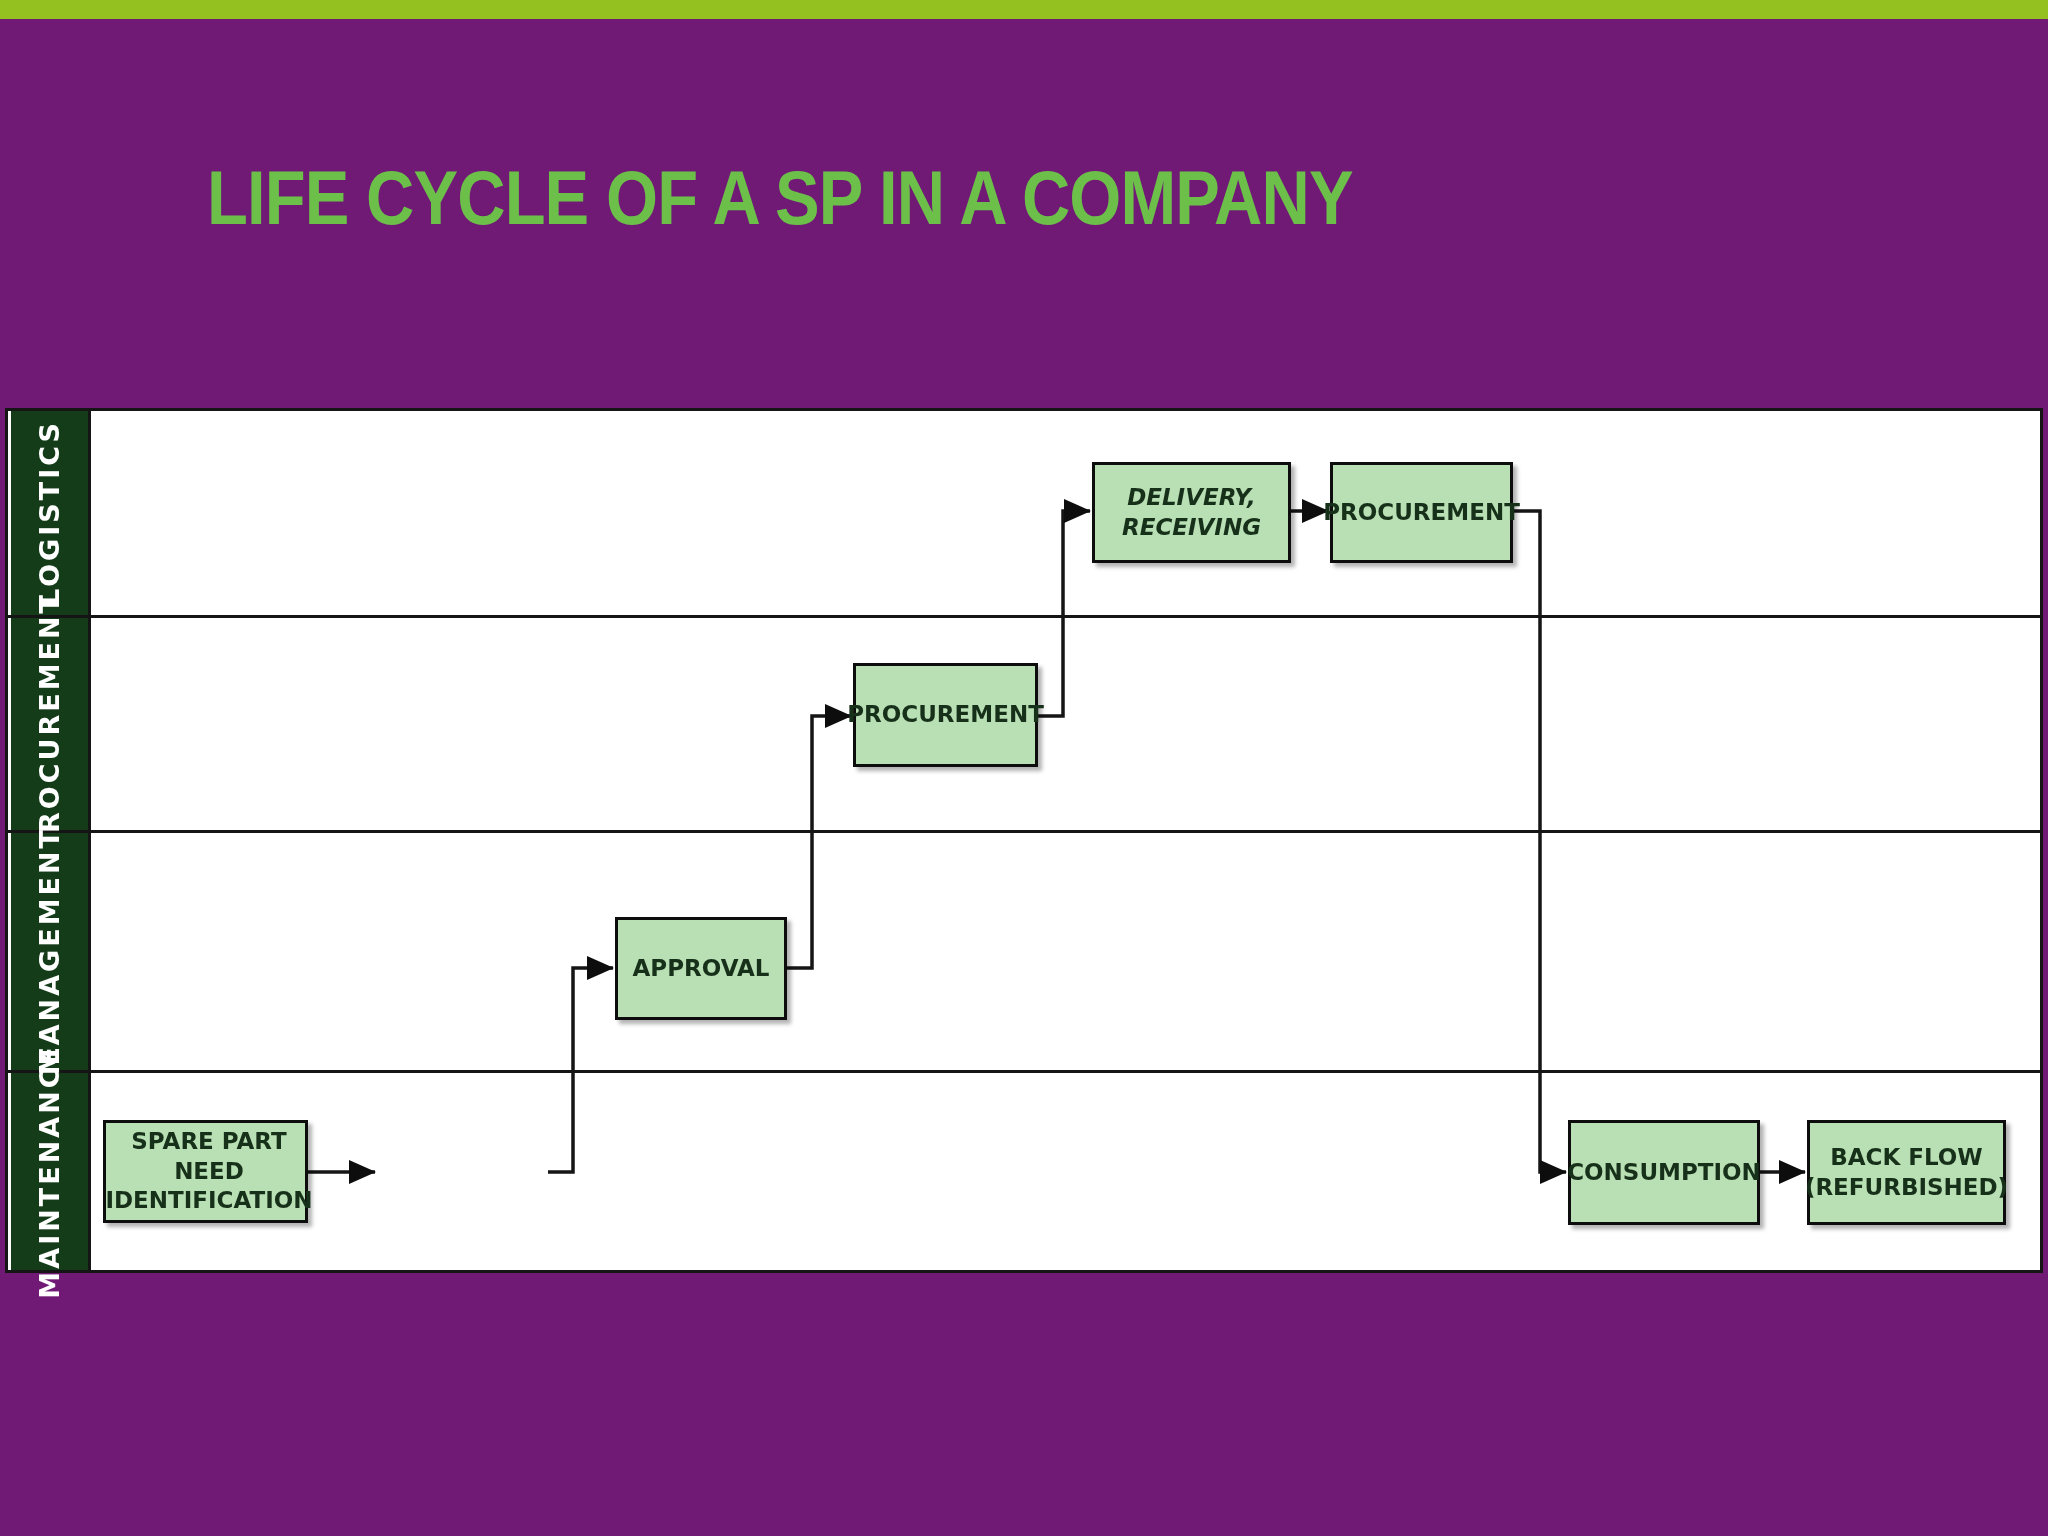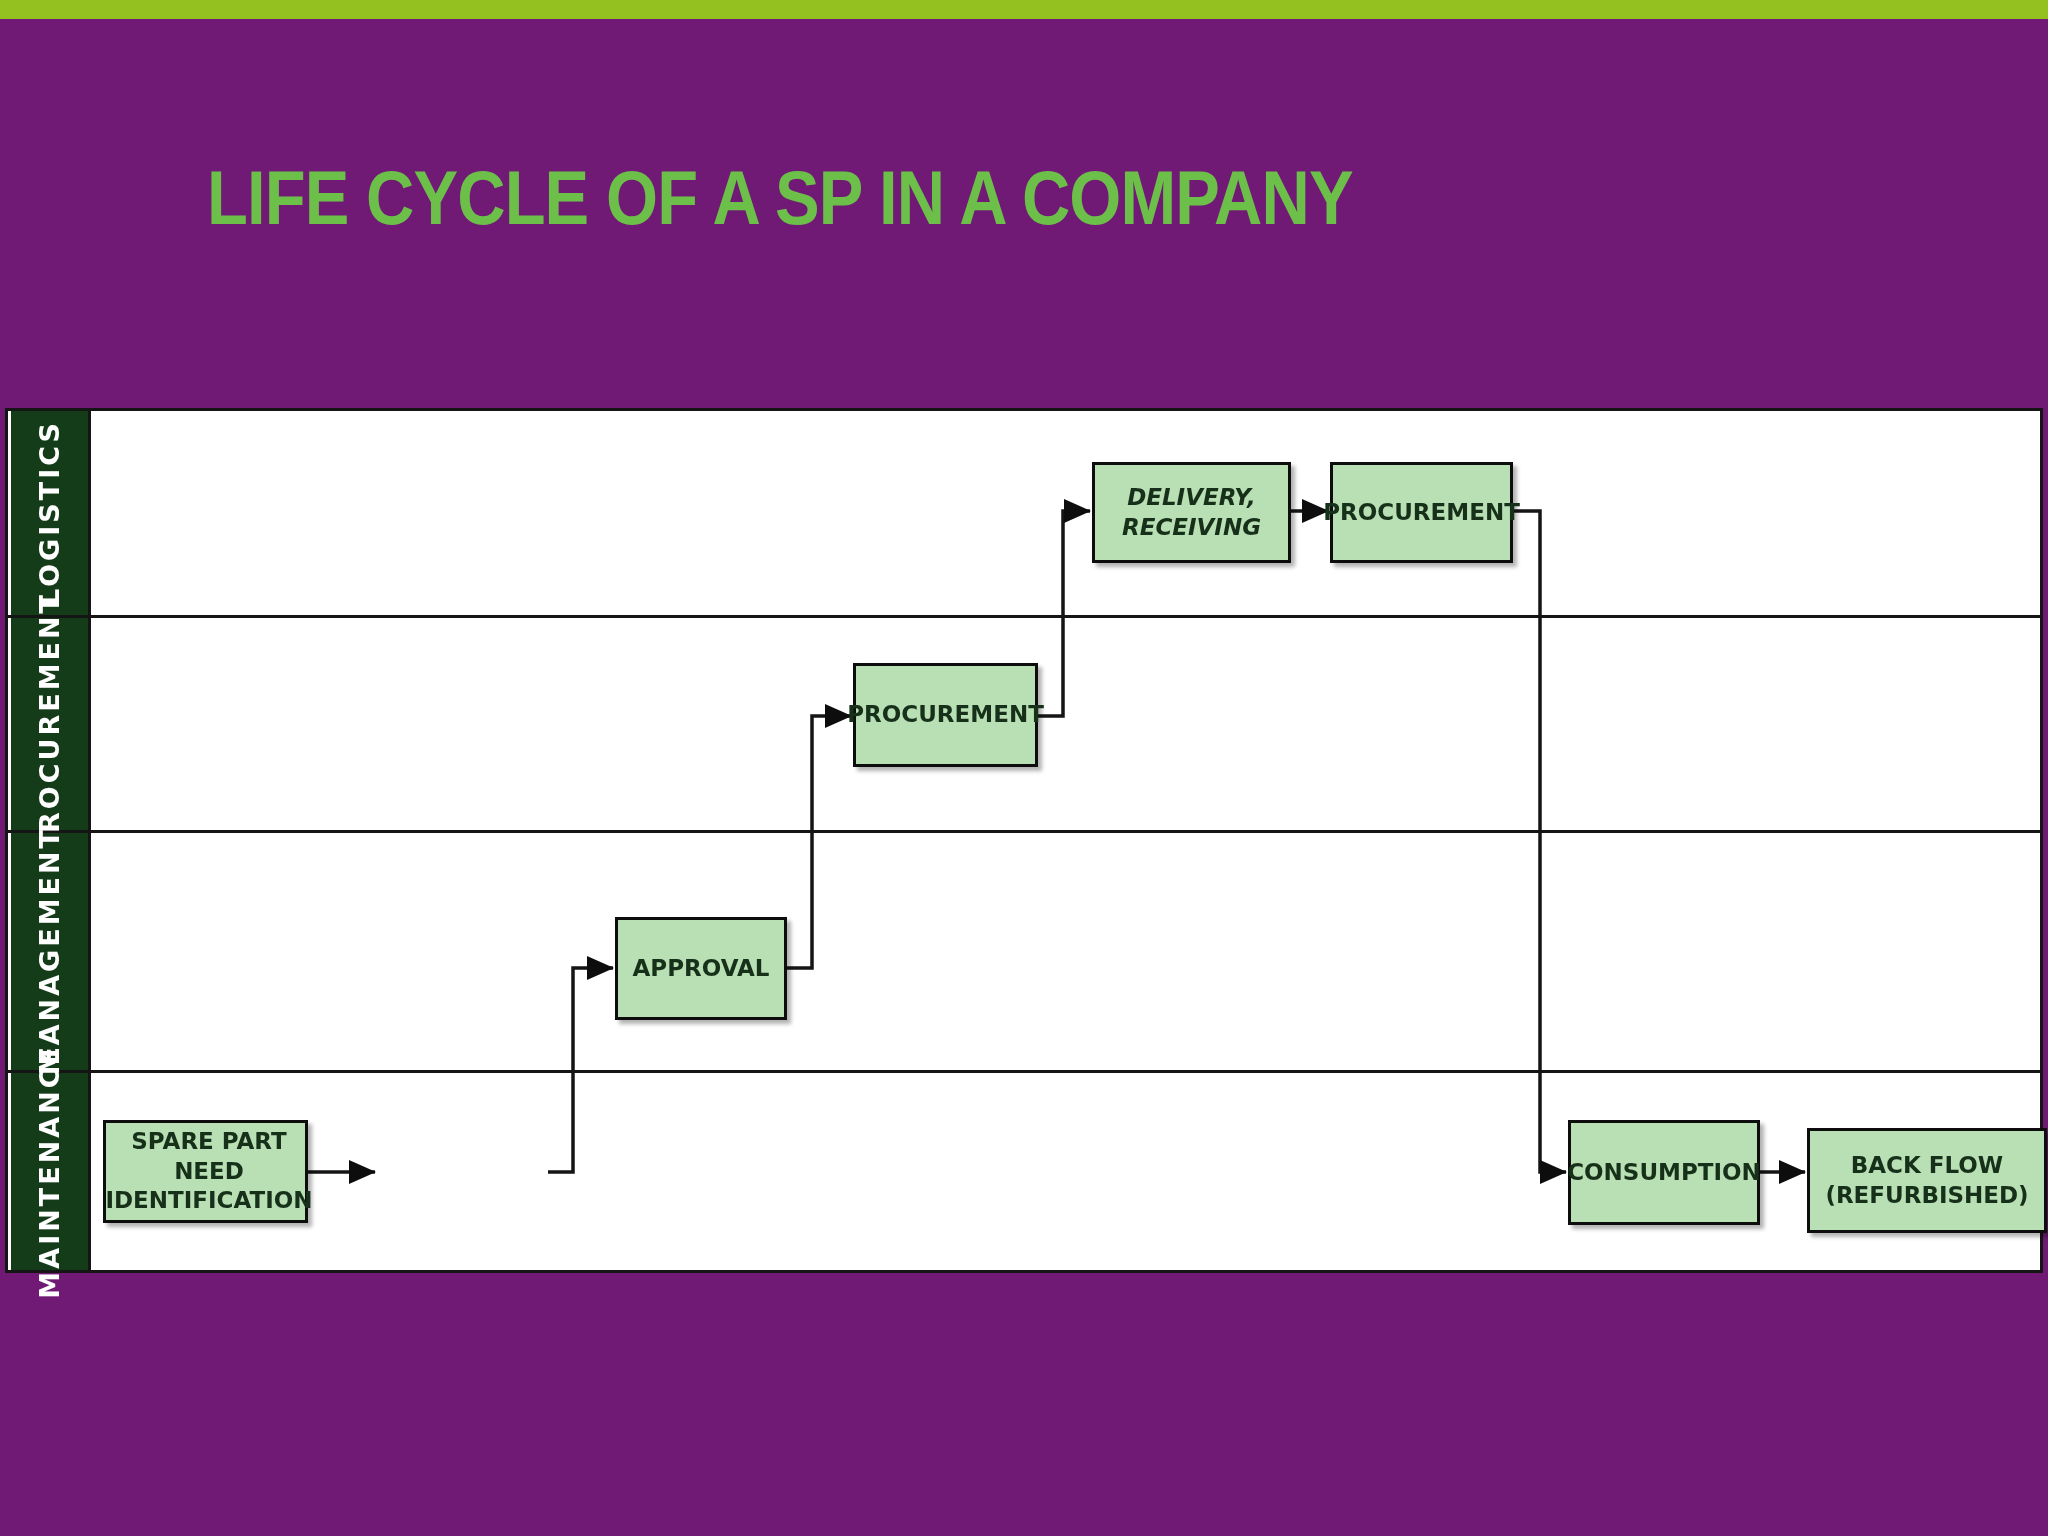--- a/index.html
+++ b/index.html
@@ -86,16 +86,16 @@
 
   <div class="node" style="left:853px;top:663px;width:185px;height:104px;">PROCUREMENT</div>
 
   <div class="node" style="left:1092px;top:462px;width:199px;height:101px;font-style:italic;">DELIVERY,
 RECEIVING</div>
 
   <div class="node" style="left:1330px;top:462px;width:183px;height:101px;">PROCUREMENT</div>
 
   <div class="node" style="left:1568px;top:1120px;width:192px;height:105px;text-align:right;">CONSUMPTION</div>
 
-  <div class="node" style="left:1807px;top:1120px;width:240px;height:105px;margin-top:8px;">BACK FLOW
+  <div class="node" style="left:1807px;top:1120px;width:199px;height:105px;">BACK FLOW
 (REFURBISHED)</div>
 
 </div>
 
 </body></html>

